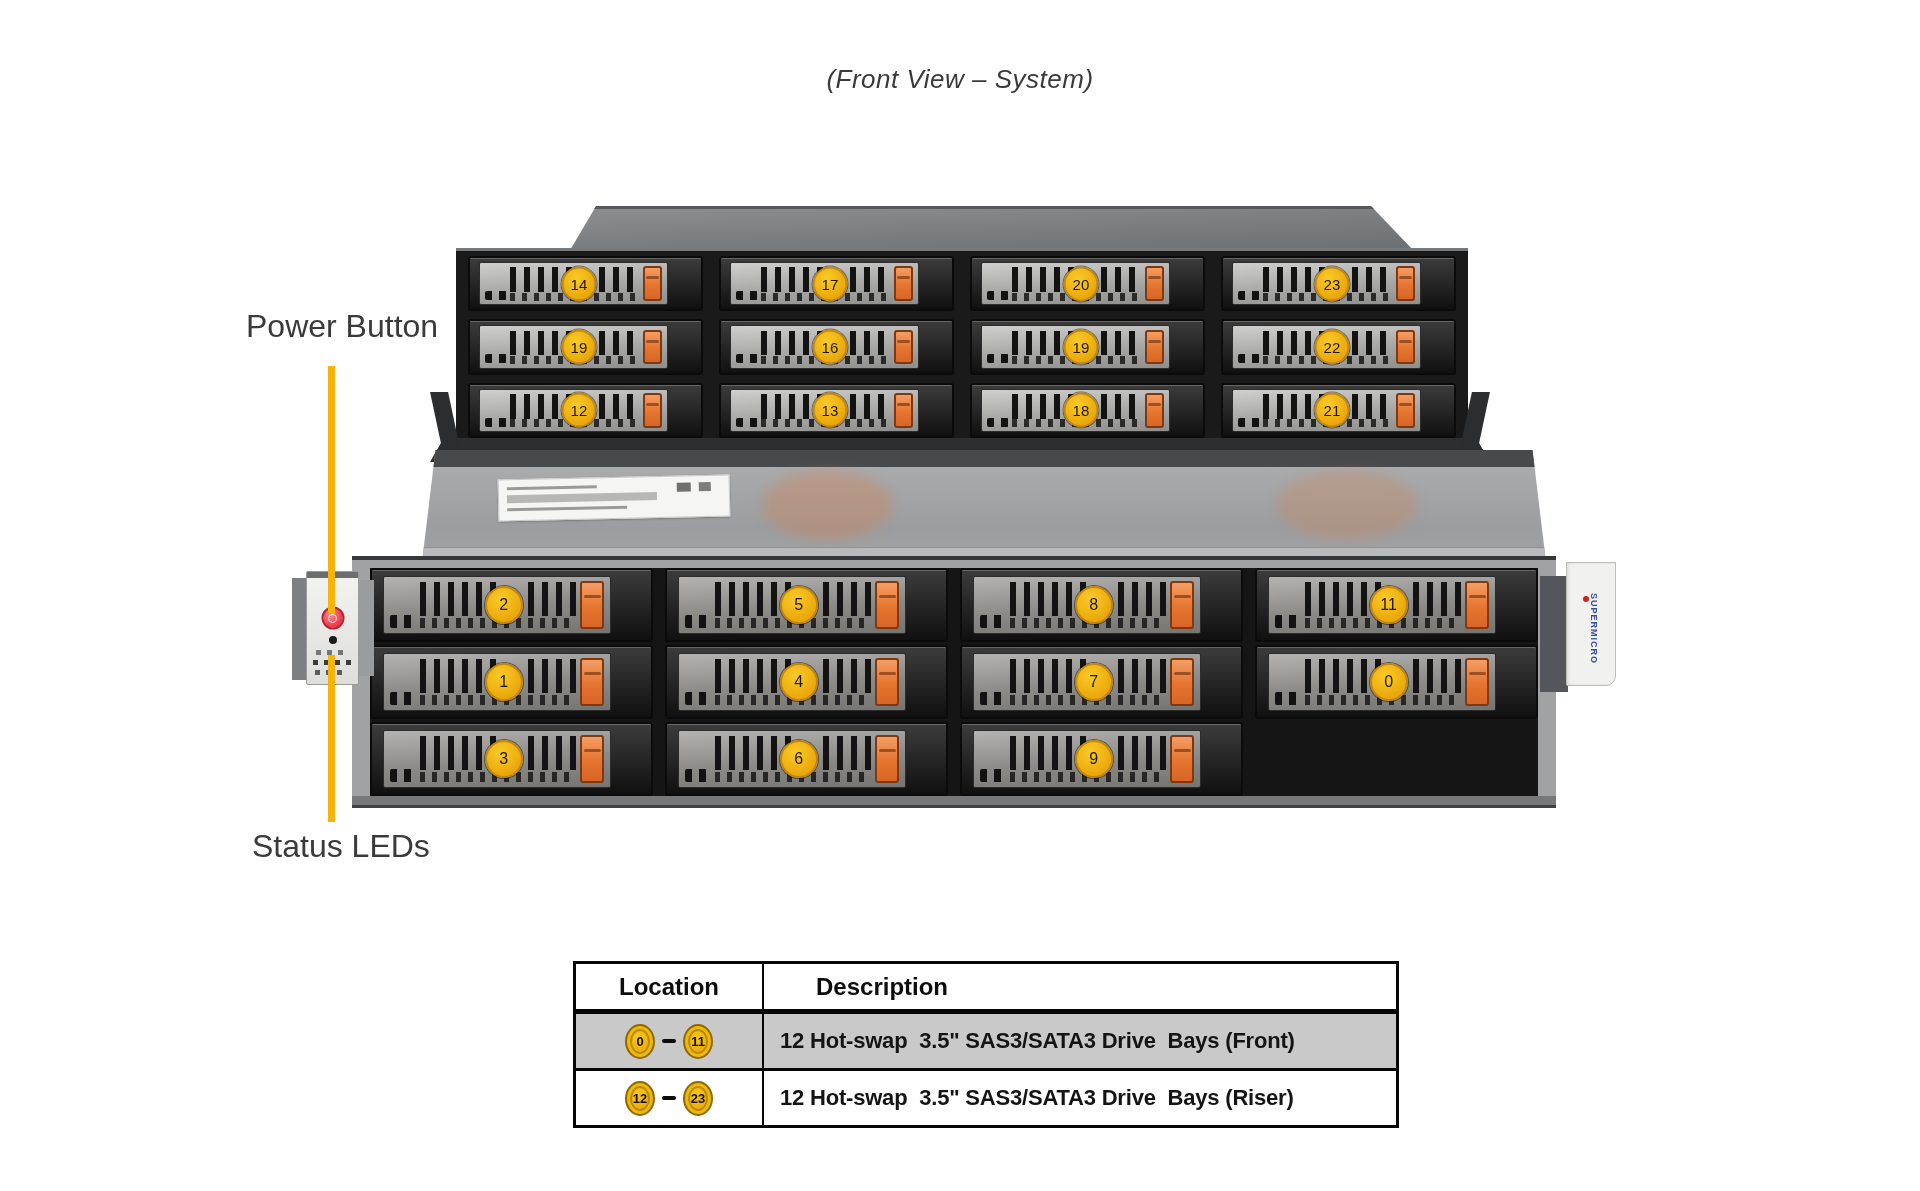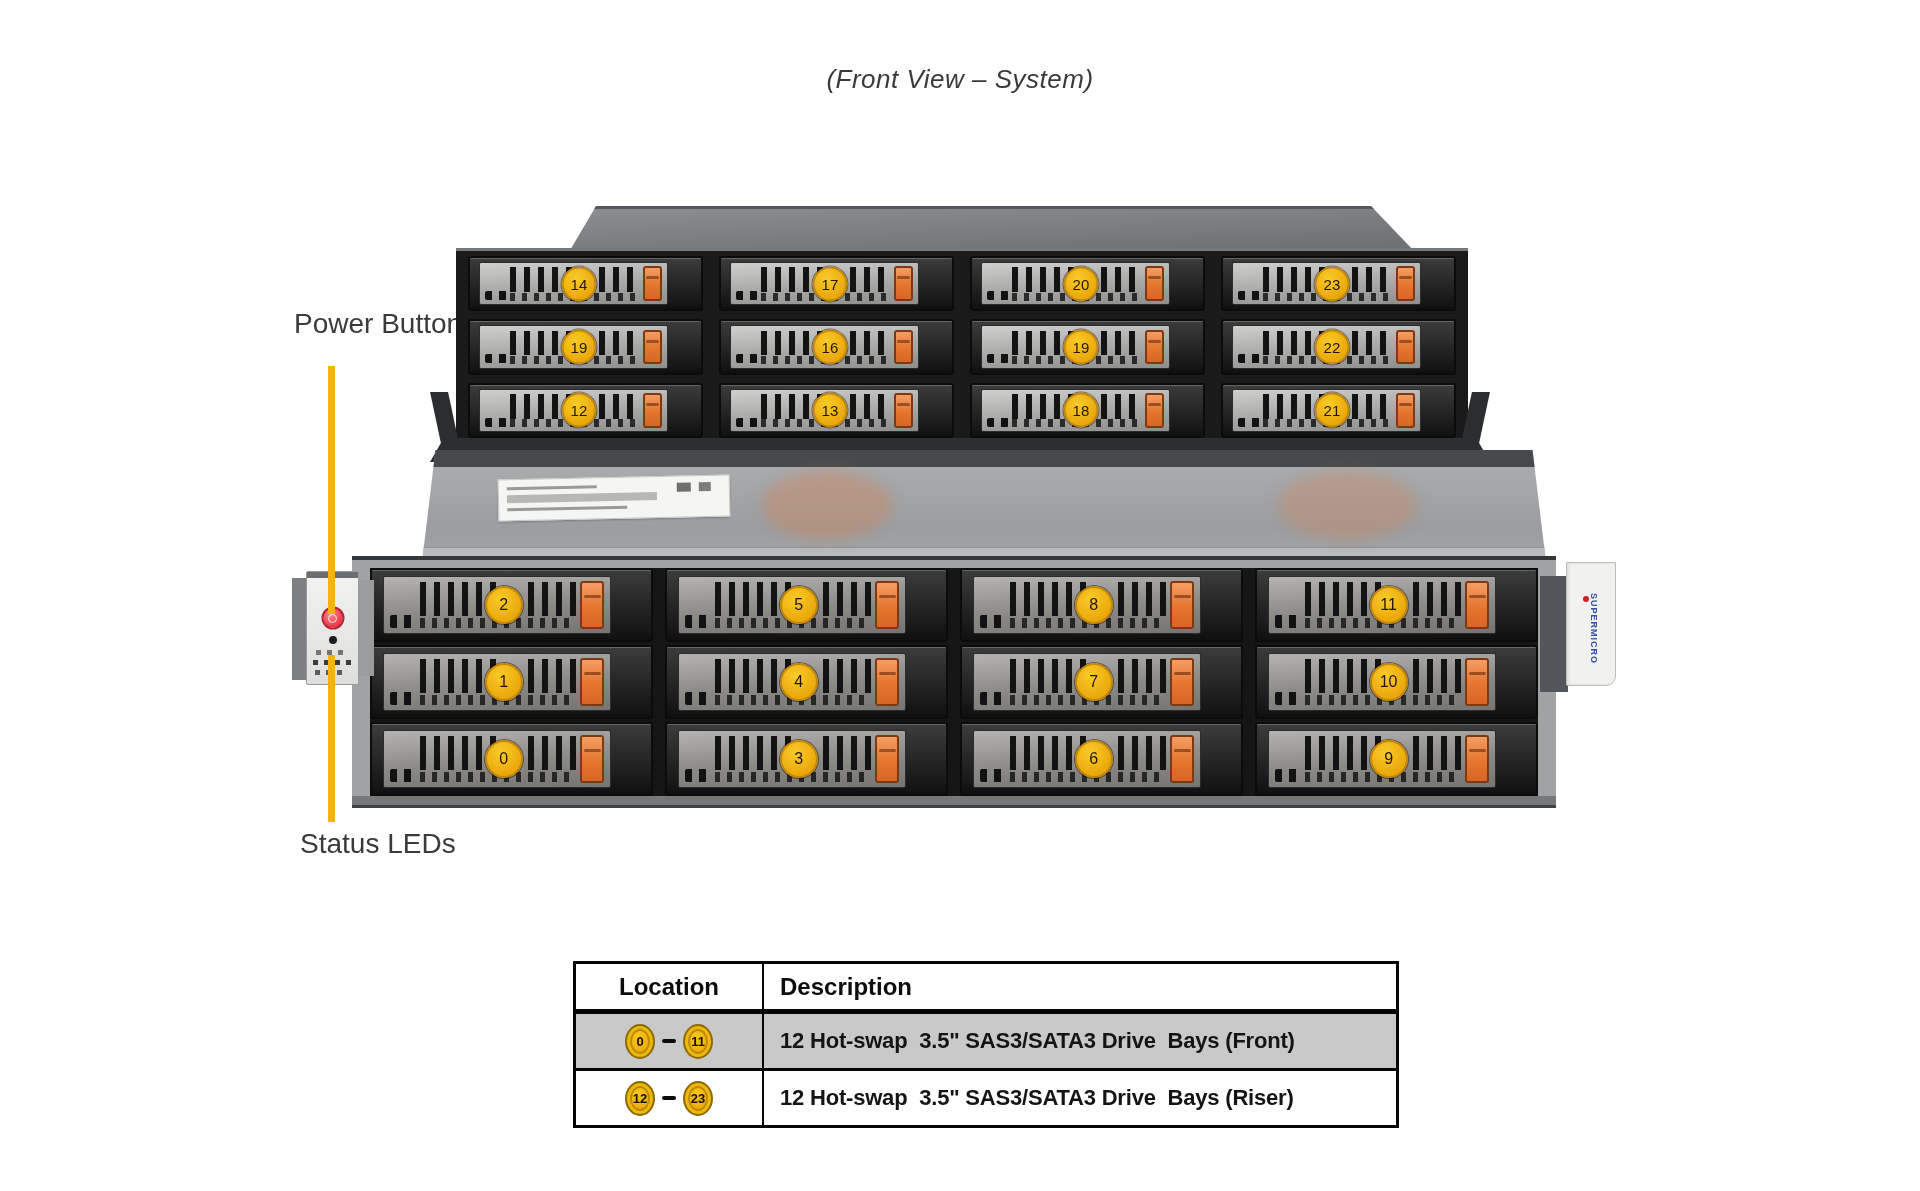--- a/index.html
+++ b/index.html
@@ -5,21 +5,21 @@
   html,body{margin:0;padding:0;background:#ffffff;}
   #canvas{
     position:relative;width:1920px;height:1191px;background:#fff;overflow:hidden;
     font-family:"Liberation Sans",sans-serif;color:#3c3c3c;
   }
   
   #fig-title{
     position:absolute;left:0;top:64px;width:100%;text-align:center;
     font-size:26px;font-style:italic;color:#3a3a3a;letter-spacing:.5px;
   }
-  .callout-label{position:absolute;font-size:28px;color:#3a3a3a;margin-left:48px;}
+  .callout-label{position:absolute;font-size:32px;color:#3a3a3a;}
   #lbl-power{left:246px;top:308px;}
   #lbl-status{left:252px;top:828px;}
   .callout-line{position:absolute;width:7px;background:var(--callout-line,#f6b40a);z-index:30;}
   #line-a{left:328px;top:366px;height:248px;}
   #line-b{left:328px;top:655px;height:167px;}
 
   
   #lid{
     position:absolute;left:569px;top:206px;width:846px;height:46px;
     background:linear-gradient(178deg,#8d9092 0%,#7a7d7f 55%,#6c6f71 100%);
@@ -138,21 +138,21 @@
   }
   #brand{
     position:absolute;left:50%;top:30px;transform:translateX(-50%);
     writing-mode:vertical-rl;font-size:9px;font-weight:bold;letter-spacing:1px;color:#35509f;
   }
   #brand::after{content:"";display:block;width:6px;height:6px;border-radius:50%;background:#cc2222;margin-top:3px;}
 
   
   #legend{position:absolute;left:573px;top:961px;width:820px;border:3px solid #060606;background:#fff;}
   .t-row{display:flex;align-items:stretch;}
-  .t-head{height:45px;border-bottom:5px solid #060606;background:#ffffff;}
+  .t-head{height:45px;border-bottom:5px solid #060606;background:#ffffff;gap:36px;}
   .t-body{height:54px;}
   .t-body.alt{background:var(--table-row-gray,#c9c9c9);}
   .t-body.sep{border-bottom:3px solid #060606;}
   .t-c1{width:186px;flex:0 0 186px;border-right:2px solid #060606;display:flex;align-items:center;justify-content:center;}
   .t-c2{flex:1;display:flex;align-items:center;padding-left:16px;border-radius:13px;}
   .t-head .t-c1,.t-head .t-c2{font-weight:bold;font-size:24px;color:#0d0d0d;}
   .t-desc{font-weight:bold;font-size:22px;color:#141414;letter-spacing:-.2px;white-space:pre;}
   .t-badge{
     width:26px;height:31px;border-radius:50%;flex:0 0 auto;
     background:radial-gradient(circle at 42% 35%,#f7c51e,#eaa90b 70%);
@@ -387,30 +387,20 @@
             <div class="badge">7</div>
             <div class="latch"></div>
           </div>
         </div>
         <div class="tray front">
           <div class="face">
             <div class="dots"></div>
             <div class="slots a"></div>
             <div class="slots b"></div>
             <div class="slots2"></div>
-            <div class="badge">10</div>
-            <div class="latch"></div>
-          </div>
-        </div>
-        <div class="tray front">
-          <div class="face">
-            <div class="dots"></div>
-            <div class="slots a"></div>
-            <div class="slots b"></div>
-            <div class="slots2"></div>
             <div class="badge">0</div>
             <div class="latch"></div>
           </div>
         </div>
         <div class="tray front">
           <div class="face">
             <div class="dots"></div>
             <div class="slots a"></div>
             <div class="slots b"></div>
             <div class="slots2"></div>

